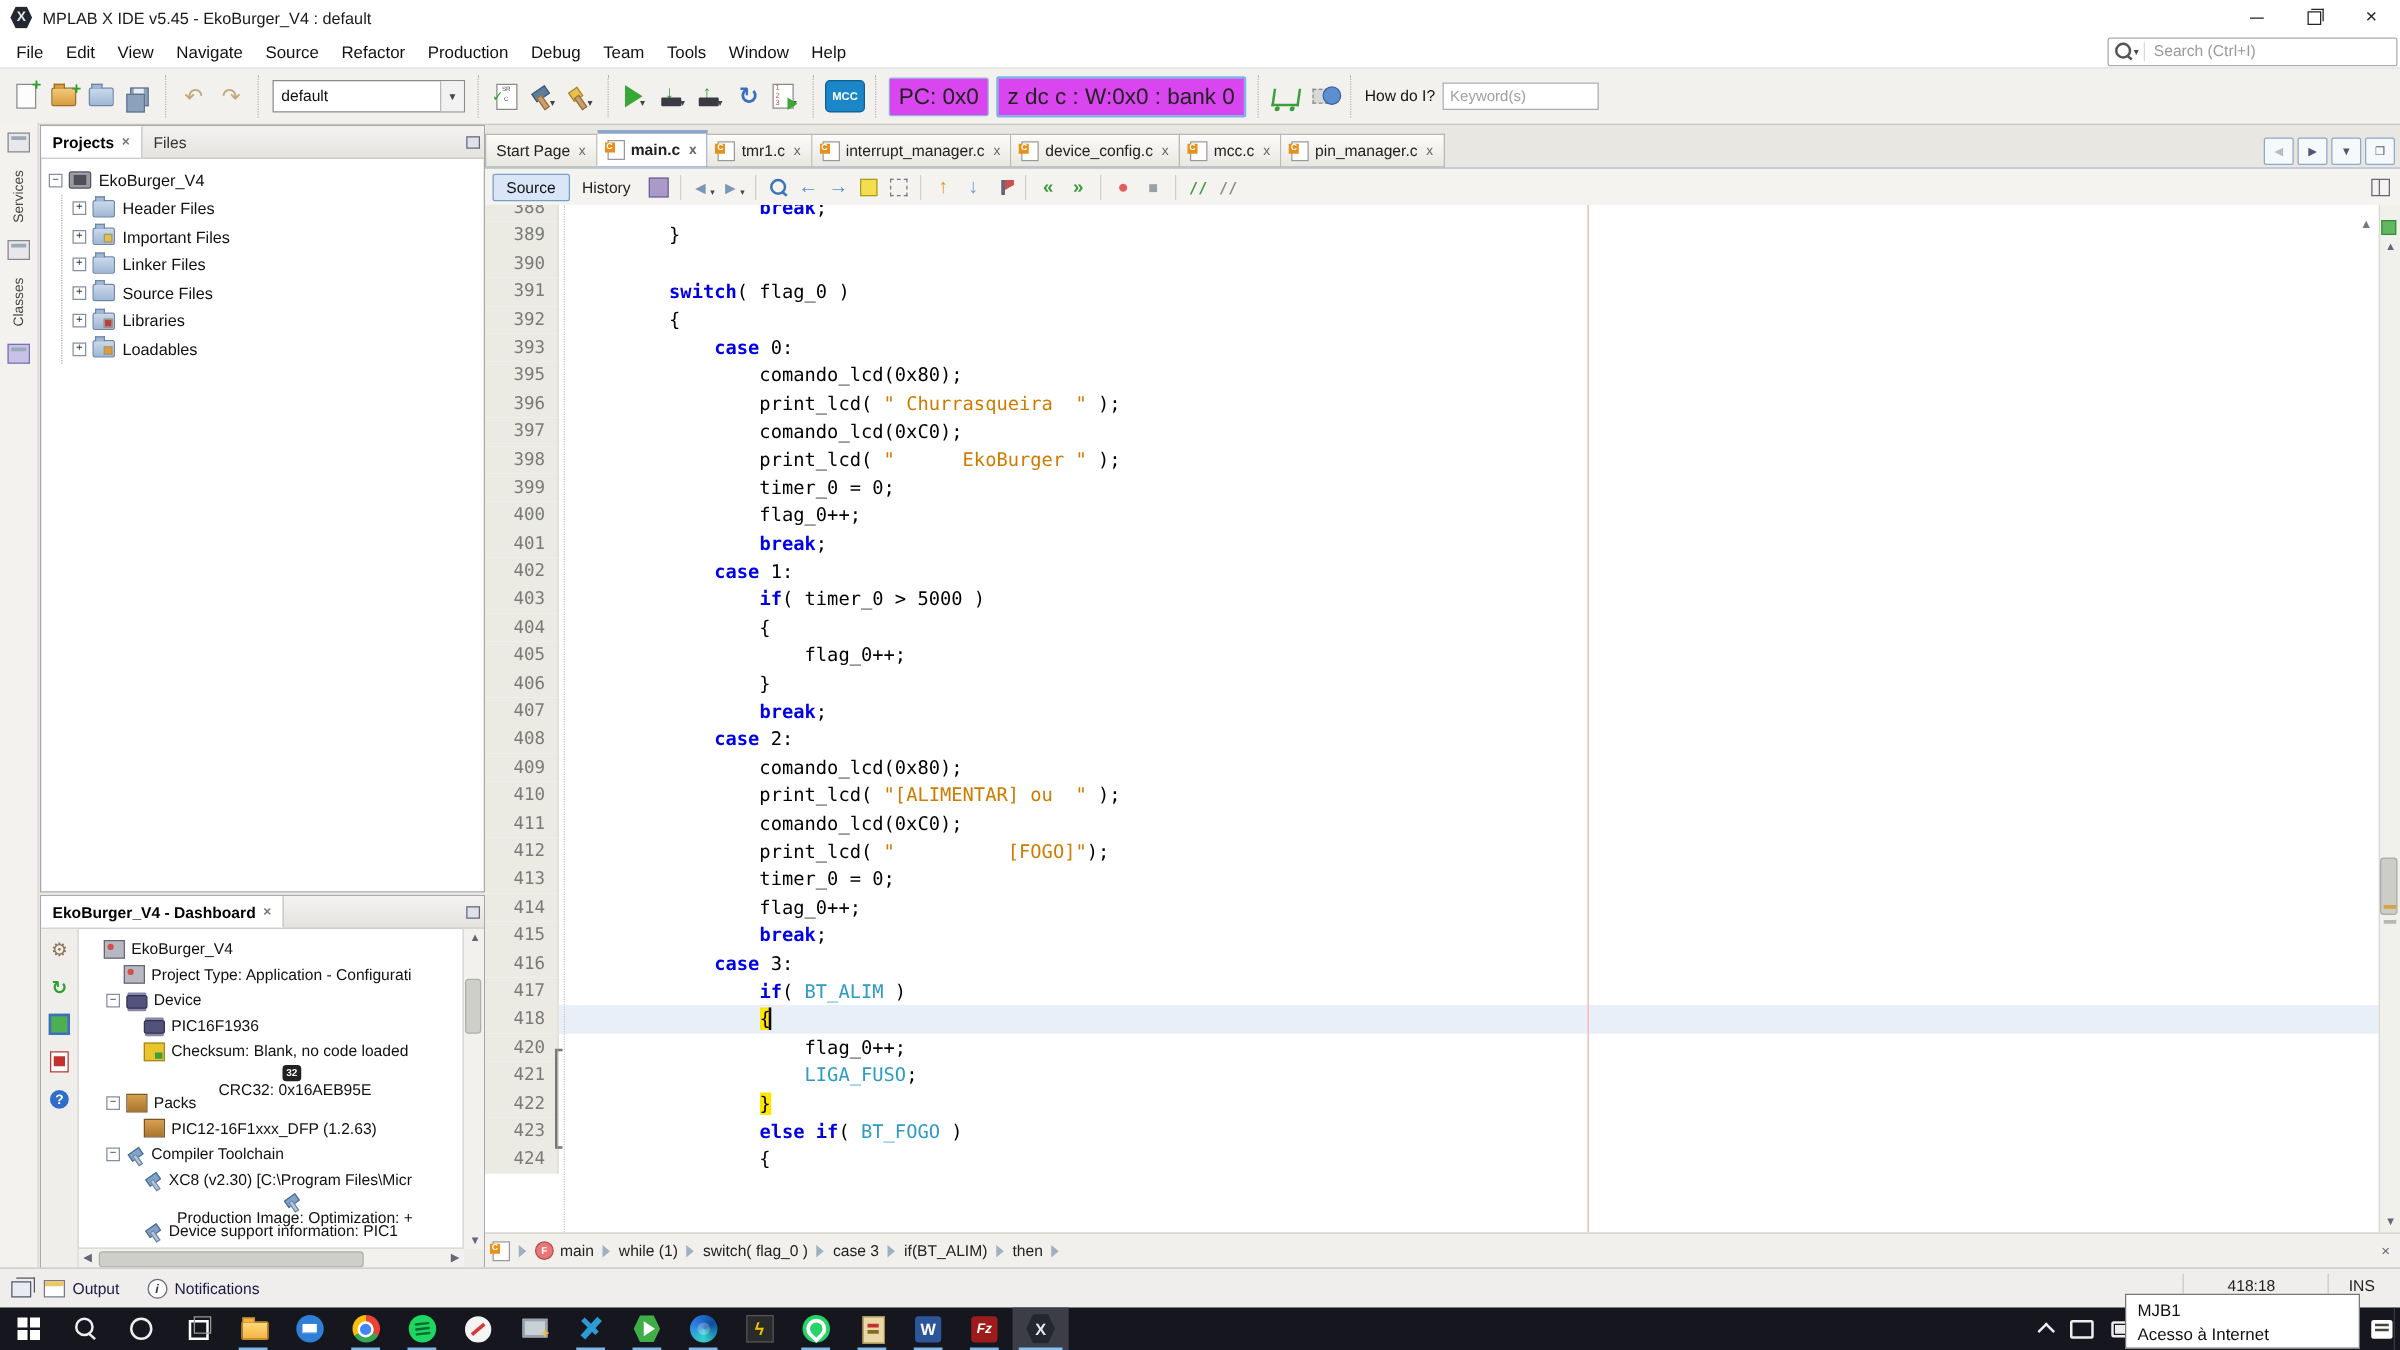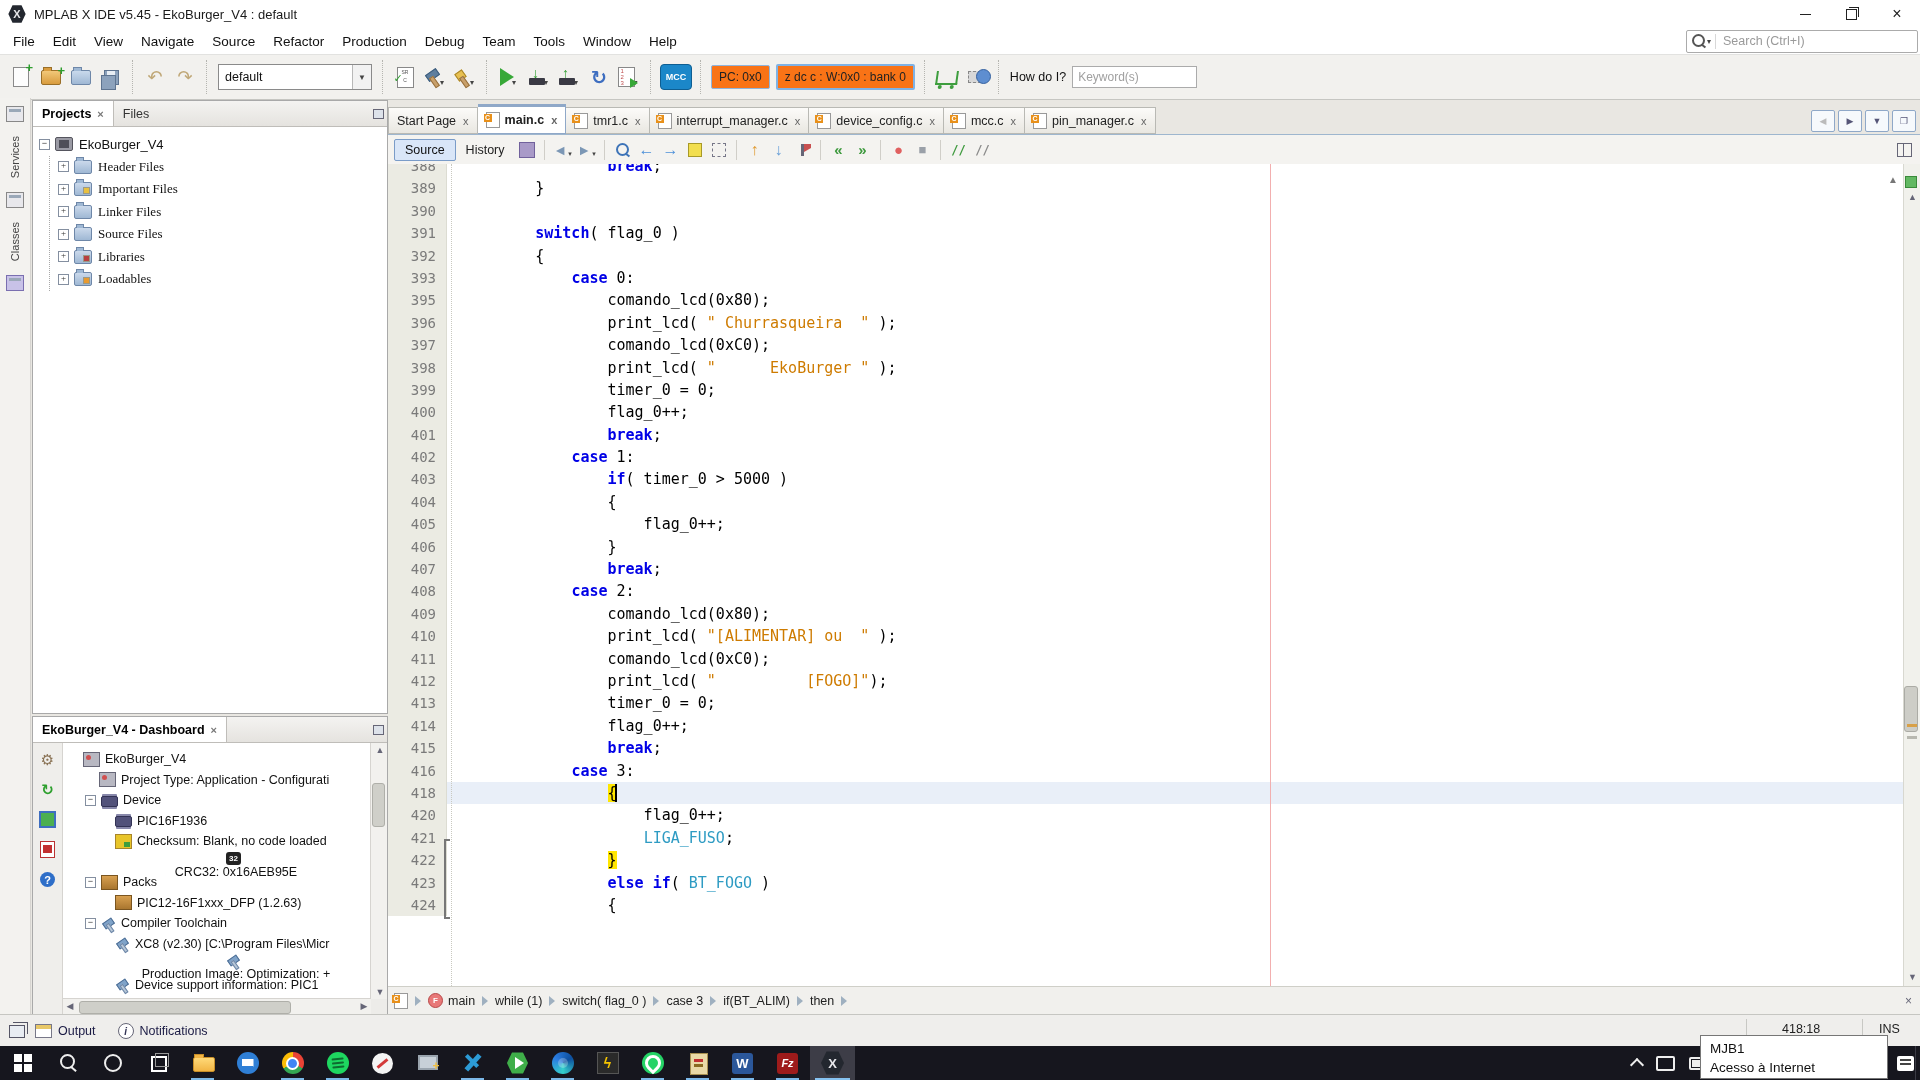--- a/index.html
+++ b/index.html
@@ -51,21 +51,21 @@
   .ic-hammer::after{content:"";position:absolute;left:8px;top:8px;width:3px;height:10px;background:#C9A06A;border:1px solid #96703F;transform:rotate(-35deg);}
   .ic-broom::before{content:"";position:absolute;right:-2px;bottom:-1px;width:7px;height:7px;background:#E8C050;border:1px solid #A8852A;}
   .ic-run{width:0;height:0;border-left:14px solid #37A837;border-top:9px solid transparent;border-bottom:9px solid transparent;}
   .ic-chip{width:16px;height:7px;background:#3A3A44;border-radius:1px;position:absolute;bottom:1px;left:1px;}
   .ic-prog{width:18px;height:18px;position:relative;}
   .ic-prog .ar{position:absolute;left:4px;top:-3px;font-size:14px;font-weight:bold;color:#2E9E2E;}
   .ic-refresh{font-size:19px;color:#3E6EC0;font-weight:bold;}
   .ic-dbg{width:14px;height:18px;background:#FFF;border:1px solid #888;position:relative;font-size:6px;color:#C05050;line-height:6px;padding-left:1px;}
   .ic-dbg::after{content:"";position:absolute;right:-4px;bottom:-2px;border-left:8px solid #37A837;border-top:5px solid transparent;border-bottom:5px solid transparent;}
   #mcc-btn{width:30px;height:24px;background:#1B87C9;border-radius:4px;color:#FFF;font-weight:bold;font-size:9px;display:flex;align-items:center;justify-content:center;border:1px solid #0E5E92;margin:0 2px;}
-  .tb-badge{border:1px solid #8FB4DC;background:#f97316;border-radius:2px;padding:4px 7px;font-size:12px;color:#222;margin:0 3px;white-space:nowrap;}
+  .tb-badge{border:1px solid #8FB4DC;background:#d946ef;border-radius:2px;padding:4px 7px;font-size:18px;color:#222;margin:0 3px;white-space:nowrap;}
   .tb-badge.focus{border:2px solid #7FB2E5;}
   .ic-cart{width:18px;height:12px;border:2px solid #3E9E3E;border-top:none;position:relative;transform:skewX(-8deg);margin-top:2px;}
   .ic-cart::before{content:"";position:absolute;left:1px;bottom:-6px;width:4px;height:4px;border-radius:50%;background:#3E9E3E;}
   .ic-cart::after{content:"";position:absolute;right:1px;bottom:-6px;width:4px;height:4px;border-radius:50%;background:#3E9E3E;}
   .ic-plug{width:16px;height:10px;background:#D8D8D8;border:1px dashed #888;position:relative;}
   .ic-plug::after{content:"";position:absolute;right:-6px;top:-3px;width:13px;height:13px;border-radius:50%;background:#5E8ED0;border:1px solid #3662A0;}
   #howdoi{display:flex;align-items:center;margin-left:4px;}
   #howdoi-label{font-size:12.5px;margin-right:6px;}
   #howdoi-input{width:118px;height:20px;border:1px solid #ABABAB;background:#FFF;display:flex;align-items:center;padding-left:5px;color:#A0A0A0;font-size:12px;}
   .combo{width:152px;height:24px;background:#FFF;border:1px solid #8A8A8A;display:flex;align-items:center;margin:0 4px;}
@@ -87,21 +87,21 @@
   .pmin{margin-left:auto;width:18px;display:flex;align-items:center;justify-content:center;}
   .pmin i{width:9px;height:8px;border:1px solid #667;background:#DDE2EA;display:block;}
 
   
   #projects-body{padding:6px 0 0 6px;}
   .trow{display:flex;align-items:center;height:22.5px;font-size:13px;}
   .xbox{width:9px;height:9px;border:1px solid #848FA0;background:#FFF;position:relative;margin-right:5px;flex:none;}
   .xbox::before{position:absolute;left:0;right:0;top:-2px;text-align:center;font-size:9px;color:#333;}
   .xbox.minus::before{content:"−";}
   .xbox.plus::before{content:"+";}
-  .tree-kids{margin-left:10px;border-left:1px dotted #A8A8A8;padding-left:8px;font-family:Liberation Serif, serif;}
+  .tree-kids{margin-left:10px;border-left:1px dotted #A8A8A8;padding-left:8px;}
   .proj-ico{width:16px;height:12px;background:#9A9AA4;border:1px solid #55555E;border-radius:2px;position:relative;margin-right:6px;flex:none;}
   .proj-ico::before{content:"";position:absolute;left:3px;top:2px;right:3px;bottom:2px;background:#4E4E58;}
   .folder{width:16px;height:12px;background:linear-gradient(#CBD9EB,#9FB8D4);border:1px solid #6E87A8;border-radius:2px;position:relative;margin-right:6px;flex:none;}
   .folder::before{content:"";position:absolute;top:-4px;left:1px;width:6px;height:3px;background:#9FB8D4;border:1px solid #6E87A8;border-bottom:none;}
   .folder .tag{position:absolute;right:1px;bottom:1px;width:5px;height:5px;background:#E8D8C0;border:1px solid #998;}
   .folder .tag.key{background:#E8C040;}
   .folder .tag.lib{background:#B84040;}
   .folder .tag.num{background:#E89A30;}
 
   
@@ -773,20 +773,24 @@
             <span class="cbody"><span>                flag_0++;</span></span>
           </div>
           <div class="crow">
             <span class="ln">415</span>
             <span class="cbody"><span>                </span><span class="seg-k">break</span><span>;</span></span>
           </div>
           <div class="crow">
             <span class="ln">416</span>
             <span class="cbody"><span>            </span><span class="seg-k">case</span><span> 3:</span></span>
           </div>
+          <div class="crow">
+            <span class="ln">417</span>
+            <span class="cbody"><span>                </span><span class="seg-k">if</span><span>( </span><span class="seg-m">BT_ALIM</span><span> )</span></span>
+          </div>
           <div class="crow cur">
             <span class="ln">418</span>
             <span class="cbody"><span>                </span><span class="seg-y">{</span></span>
             <span class="caret"></span>
           </div>
           <div class="crow">
             <span class="ln">420</span>
             <span class="cbody"><span>                    flag_0++;</span></span>
           </div>
           <div class="crow">

